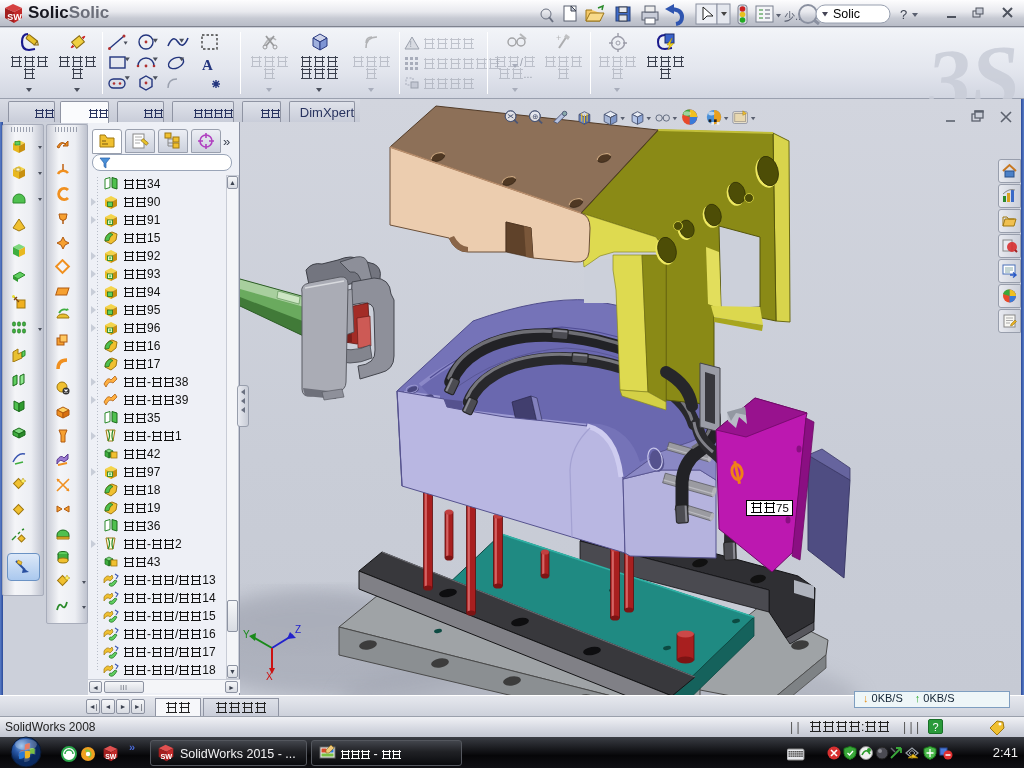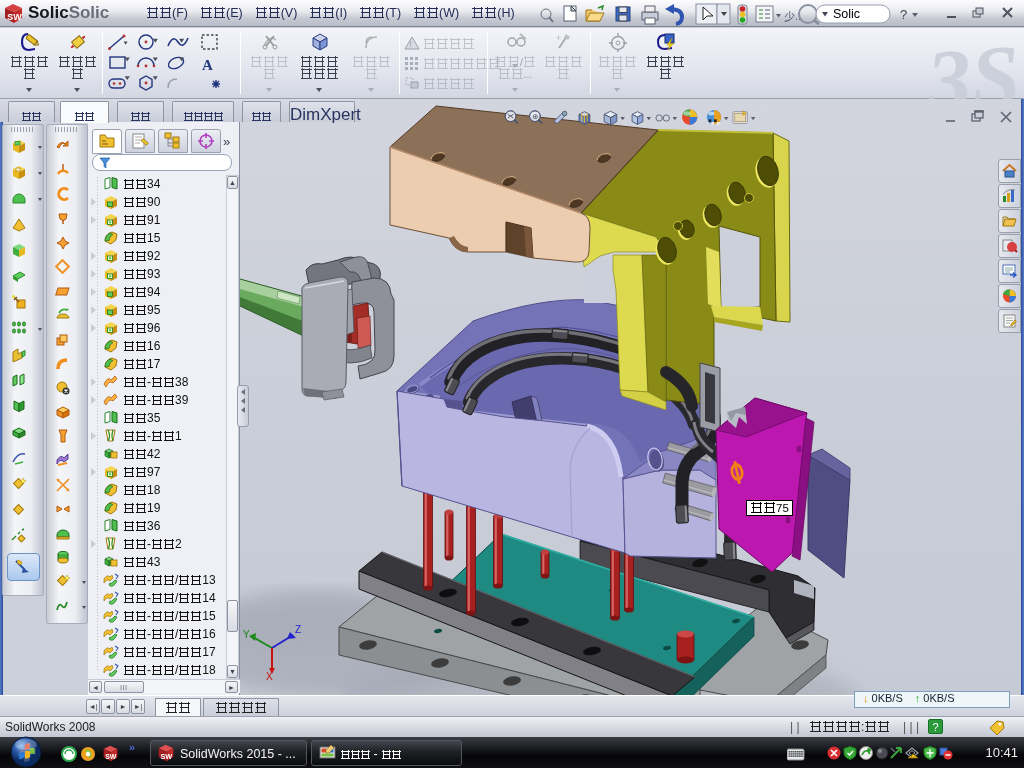--- a/index.html
+++ b/index.html
@@ -21,21 +21,21 @@
 #tb{left:0;top:28px;width:1024px;height:71px;background:linear-gradient(#f2f4f8,#e3e6ee 60%,#d2d6e1);border-bottom:1px solid #9aa0ae}
 .tbtxt{font-size:10.5px;color:#3a3f4d;text-align:center;line-height:11px}
 .gray{color:#9ba0ac}
 .gray i.c{opacity:.55}
 .sep{position:absolute;width:1px;background:#b0b5c2;border-right:1px solid #fff}
 .da{position:absolute;width:0;height:0;border-left:3px solid transparent;border-right:3px solid transparent;border-top:4px solid #4a4f5c}
 .da.g{border-top-color:#a8adbb}
 #dslogo{right:4px;top:0px;font-size:88px;font-style:italic;font-weight:bold;color:#c9cdd8;font-family:"Liberation Serif",serif;transform:rotate(-4deg);opacity:.85}
 
 #tabrow{left:0;top:99px;width:360px;height:23px;background:linear-gradient(#d8dbe4,#c6cad6);z-index:6}
-.rtab{position:absolute;top:2px;height:21px;padding-top:3px;font-size:17px;color:#28335f;background:linear-gradient(#dfe2ea,#c9cdd9);border:1px solid #8f94a3;border-bottom:none;border-radius:2px 2px 0 0;white-space:nowrap;text-align:center}
+.rtab{position:absolute;top:2px;height:21px;padding-top:3px;font-size:13px;color:#28335f;background:linear-gradient(#dfe2ea,#c9cdd9);border:1px solid #8f94a3;border-bottom:none;border-radius:2px 2px 0 0;white-space:nowrap;text-align:right}
 .rtab.act{background:#fafbfd;height:22px;z-index:3;font-weight:bold}
 
 .vcol{position:absolute;top:124px;width:42px;background:linear-gradient(90deg,#c9ccd6,#f4f5f8 30%,#eceef3 70%,#bfc3cf);border:1px solid #a8adbb;border-radius:2px}
 .grip{height:5px;margin:2px 8px 3px;background:repeating-linear-gradient(90deg,#9aa0ae 0 1px,transparent 1px 3px)}
 .vic{position:relative;width:42px;height:26px}
 .vic svg{position:absolute;left:8px;top:3px}
 .vic .da{right:3px;top:11px;border-left-width:2.5px;border-right-width:2.5px;border-top-width:3.5px}
 
 #tree{left:88px;top:122px;width:152px;height:573px;background:#eef0f6;border-right:1px solid #888ea0}
 .ttab{position:absolute;top:7px;width:30px;height:24px;background:linear-gradient(#eceef4,#ccd1dd);border:1px solid #9aa0ae;border-radius:3px 3px 0 0}
@@ -68,21 +68,20 @@
 #clock{position:absolute;right:6px;top:8px;color:#eee;font-size:13px}
 </style></head><body>
 <div id="title" class="abs">
 <svg id="logo" class="abs" viewBox="0 0 21 21">
 <polygon points="2,5 10,1 19,5 11,9" fill="#d54040"></polygon>
 <polygon points="2,5 11,9 11,20 2,15" fill="#a31f1f"></polygon>
 <polygon points="19,5 11,9 11,20 19,15" fill="#c22929"></polygon>
 <text x="4.2" y="17" font-size="9" font-weight="bold" fill="#fff" font-family="Liberation Sans">SW</text>
 </svg>
 <div id="swname" class="abs"><b>Solic</b><span>Solic</span></div>
-<div id="menus" class="abs"><span><i class="c"></i><i class="c"></i>(F)</span><span><i class="c"></i><i class="c"></i>(E)</span><span><i class="c"></i><i class="c"></i>(V)</span><span><i class="c"></i><i class="c"></i>(I)</span><span><i class="c"></i><i class="c"></i>(T)</span><span><i class="c"></i><i class="c"></i>(W)</span><span><i class="c"></i><i class="c"></i>(H)</span></div>
 <svg id="qbar" class="abs" width="480" height="24" viewBox="0 0 480 24">
 <g stroke="#3c4250" fill="none">
 <circle cx="6" cy="12" r="5" stroke="#6a7080"></circle>
         <path d="M9,15 L13,20" stroke="#6a7080" stroke-width="2"></path>
 <rect x="24" y="4" width="12" height="15" fill="#fff" stroke="#5a6070"></rect>
         <path d="M31,4 l5,5 h-5 z" fill="#c8ccd8"></path>
 <path d="M52,8 l-6,0 0,11 14,0 0-8" fill="#f4c868" stroke="#9a7418"></path>
         <path d="M46,19 l4,-8 h14 l-4,8 z" fill="#f8da8a" stroke="#9a7418"></path>
         <path d="M58,6 l5,-2 -1,4" stroke="#2a8a2a" stroke-width="1.5"></path>
 <g>
@@ -1325,13 +1324,13 @@
       </svg></div>
 <div class="abs" style="left:923px;top:9px"><svg width="14" height="14" viewBox="0 0 14 14">
         <path d="M7,0.5 l6,2 v5 q0,4 -6,6 q-6,-2 -6,-6 v-5 z" fill="#4ab84a" stroke="#1a7a1a"></path>
         <path d="M7,3 v8 M3.5,7 h7" stroke="#fff" stroke-width="1.3"></path>
       </svg></div>
 <div class="abs" style="left:939px;top:9px"><svg width="14" height="14" viewBox="0 0 14 14">
         <rect x="1" y="2" width="7" height="7" fill="#4a7ad8" stroke="#2a4a98"></rect>
         <circle cx="9" cy="9" r="4.5" fill="#e03030"></circle>
         <path d="M6.5,9 h5" stroke="#fff" stroke-width="1.5"></path>
       </svg></div>
-<div id="clock">10:41</div>
+<div id="clock">2:41</div>
 </div>
 </body></html>

